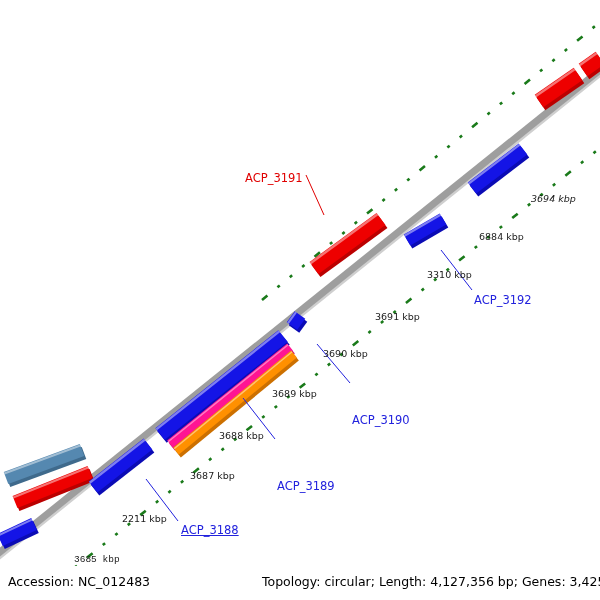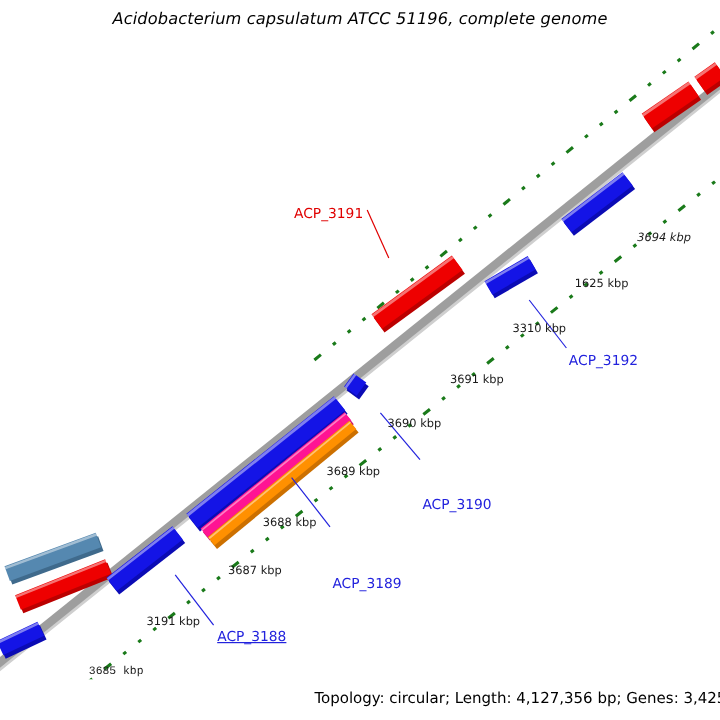--- a/index.html
+++ b/index.html
@@ -71,21 +71,20 @@
   }
   .gene-label.blue { color: #2222dd; }
   .gene-label.red  { color: #e00000; text-align: center; }
   svg { display: block; }
 </style>
 </head>
 <body>
 
 <div id="viewer">
 
-  <div id="title">Acidobacterium capsulatum ATCC 51196, complete genome</div>
 
   <div id="canvas-area">
     <svg id="map-svg" width="600" height="566" viewBox="0 0 600 566">
       <defs>
         <clipPath id="mapclip">
             <rect x="0" y="0" width="600" height="566"></rect>
           </clipPath>
       </defs>
       <g clip-path="url(#mapclip)">
         <g id="gridlines-group">
@@ -167,36 +166,37 @@
             <line x1="178" y1="521" x2="146" y2="479" stroke="#2222dd" stroke-width="1"></line>
             <line x1="275" y1="439" x2="243" y2="398" stroke="#2222dd" stroke-width="1"></line>
             <line x1="350" y1="383" x2="317" y2="344" stroke="#2222dd" stroke-width="1"></line>
             <line x1="472" y1="290" x2="441" y2="250" stroke="#2222dd" stroke-width="1"></line>
             <line x1="306" y1="175" x2="324" y2="215" stroke="#e00000" stroke-width="1"></line>
           </g>
       </g>
     </svg>
     <div id="ticks-layer">
         <div class="tick-label" style="left: 74px; top: 554px; font-family: Liberation Mono, monospace;">3685 kbp</div>
-        <div class="tick-label" style="left: 122px; top: 513px;">3191 kbp</div>
+        <div class="tick-label" style="left: 122px; top: 513px;">2211 kbp</div>
         <div class="tick-label" style="left: 174px; top: 470px; margin-left: 16px;">3687 kbp</div>
         <div class="tick-label" style="left: 219px; top: 430px;">3688 kbp</div>
         <div class="tick-label" style="left: 272px; top: 388px;">3689 kbp</div>
         <div class="tick-label" style="left: 323px; top: 348px;">3690 kbp</div>
         <div class="tick-label" style="left: 375px; top: 311px;">3691 kbp</div>
         <div class="tick-label" style="left: 427px; top: 269px;">3310 kbp</div>
-        <div class="tick-label" style="left: 479px; top: 231px;">1625 kbp</div>
+        <div class="tick-label" style="left: 479px; top: 231px;">6884 kbp</div>
         <div class="tick-label" style="left: 531px; top: 193px; font-style: italic;">3694 kbp</div>
       </div>
     <div id="labels-layer">
         <div class="gene-label blue" style="left: 181px; top: 523px; text-decoration: underline;">ACP_3188</div>
         <div class="gene-label blue" style="left: 277px; top: 442px; margin-top: 37px;">ACP_3189</div>
         <div class="gene-label blue" style="left: 352px; top: 386px; margin-top: 27px;">ACP_3190</div>
         <div class="gene-label blue" style="left: 474px; top: 293px;">ACP_3192</div>
         <div class="gene-label red" style="left: 245px; top: 171px;">ACP_3191</div>
       </div>
   </div>
 
   <div id="footer">
+    <span class="footer-text" id="accession-text">Accession: NC_012483</span>
     <span class="footer-text" id="topology-text">Topology: circular; Length: 4,127,356 bp; Genes: 3,425</span>
   </div>
 
 </div>
 
 </body></html>

